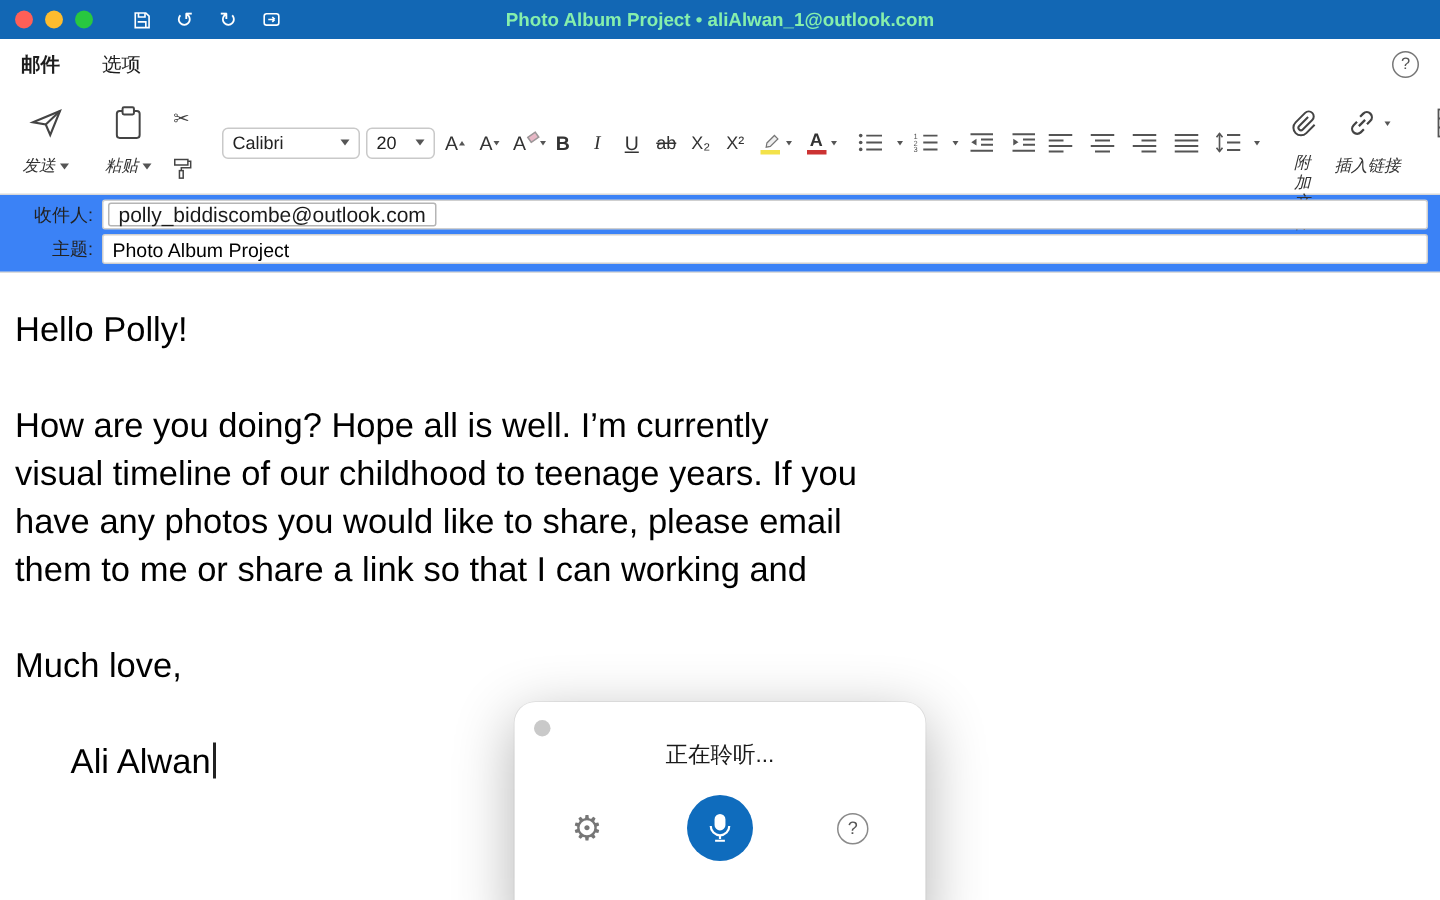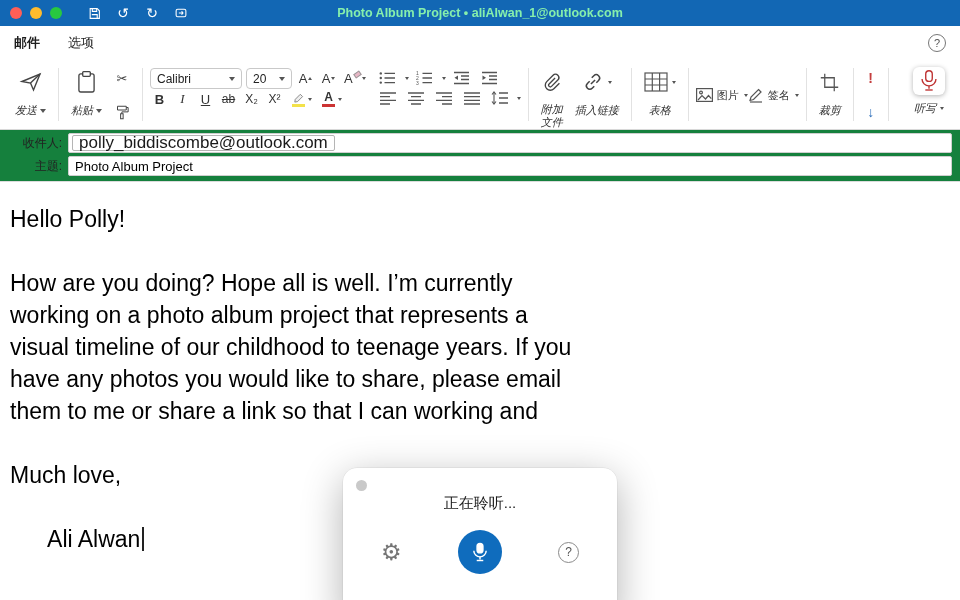--- a/index.html
+++ b/index.html
@@ -32,21 +32,21 @@
   .lblrow{display:flex;align-items:center;gap:3px;font-size:11px;color:#333;white-space:nowrap;}
   .lbl2{font-size:11px;color:#333;text-align:center;line-height:1.2;}
   .lbl2 span{display:block;}
   .chev{width:0;height:0;border-left:3.5px solid transparent;border-right:3.5px solid transparent;border-top:4px solid #555;display:inline-block;}
   .chev.up{border-top:none;border-bottom:4px solid #555;}
   .chev.tiny{border-left-width:2.5px;border-right-width:2.5px;border-top-width:3px;margin-left:1px;}
   .chev.tiny.up{border-top:none;border-bottom:3px solid #555;}
   .mini-col{display:flex;flex-direction:column;justify-content:space-between;padding:8px 2px;height:70px;}
   .mini{width:24px;height:20px;display:inline-flex;align-items:center;justify-content:center;color:#444;}
   .glyph{font-size:13px;color:#444;line-height:1;}
-  .rows{display:flex;flex-direction:column;justify-content:flex-start;padding:8px 4px;height:70px;}
+  .rows{display:flex;justify-content:center;padding:8px 4px;height:70px;}
   .row{display:flex;align-items:center;gap:4px;}
   .select{display:flex;align-items:center;justify-content:space-between;border:1px solid #c9c9c9;border-radius:4px;background:#fff;height:21px;padding:0 6px;font-size:12px;color:#222;}
   .select.font{width:92px;}
   .select.size{width:46px;}
   .fmt{min-width:19px;height:19px;display:inline-flex;align-items:center;justify-content:center;font-size:13px;color:#333;padding:0 2px;}
   .fmt.bold{font-weight:bold;}
   .fmt.italic{font-style:italic;font-family:"Liberation Serif",serif;}
   .fmt.underline{text-decoration:underline;}
   .fmt.strike{text-decoration:line-through;font-size:12px;}
   .fmt.small{font-size:12px;}
@@ -60,25 +60,25 @@
   .imp-col{display:flex;flex-direction:column;justify-content:space-between;padding:9px 5px;height:70px;}
   .impbtn{width:18px;height:18px;display:flex;align-items:center;justify-content:center;font-weight:bold;font-size:14px;line-height:1;}
   .imp-high{color:#c43e3e;}
   .imp-low{color:#2f6fba;}
   .col2{display:flex;flex-direction:row;justify-content:space-between;padding:9px 4px;height:70px;}
   .hbtn{display:flex;align-items:center;gap:4px;font-size:11px;color:#333;white-space:nowrap;}
   .dictate-group{margin-left:auto;justify-content:flex-end;}
   .mic-wrap{box-shadow:0 1px 5px rgba(0,0,0,.3);border-radius:6px;padding:1px 7px;background:#fff;display:flex;align-items:center;justify-content:center;}
 
   
-  .fields{background:#15803d;border-bottom:1px solid #dcdcdc;padding:3px 8px 5px 0;display:flex;flex-direction:column;gap:3px;}
+  .fields{background:#3b82f6;border-bottom:1px solid #dcdcdc;padding:3px 8px 5px 0;display:flex;flex-direction:column;gap:3px;}
   .frow{display:flex;align-items:center;height:20px;}
   .flabel{width:62px;text-align:right;font-size:12px;color:#222;margin-right:6px;flex:none;}
   .finput{flex:1;height:20px;background:#fff;border:1px solid #cfcfcf;border-radius:2px;display:flex;align-items:center;padding:0 3px;font-size:12.5px;color:#000;}
-  .chip{border:1px solid #b5b5b5;border-radius:2px;padding:4px 6px;font-size:17px;color:#1a1a1a;background:#fff;height:16px;display:flex;align-items:center;}
+  .chip{border:1px solid #b5b5b5;border-radius:2px;padding:4px 6px;font-size:14px;color:#1a1a1a;background:#fff;height:16px;display:flex;align-items:center;}
   .finput.subject{padding-left:6px;font-size:13px;}
 
   
   .bodyarea{padding:21px 10px 0;font-size:23px;color:#000;}
   .body-line{height:32px;line-height:32px;white-space:pre;}
   .caret{display:inline-block;width:1.5px;height:24px;background:#222;vertical-align:-4px;margin-left:2px;}
 
   
   .dictation{position:absolute;left:343px;top:468px;width:274px;height:155px;background:#fff;border-radius:14px;
     box-shadow:0 10px 40px rgba(0,0,0,.30),0 0 0 .5px rgba(0,0,0,.08);}
@@ -414,21 +414,20 @@
       <div class="finput subject">
           <span>Photo Album Project</span>
         </div>
     </div>
   </div>
 
   <div class="bodyarea">
     <div class="body-line">Hello Polly!</div>
     <div class="body-line"></div>
     <div class="body-line">How are you doing? Hope all is well. I’m currently</div>
-    <div class="body-line">working on a photo album project that represents a</div>
     <div class="body-line">visual timeline of our childhood to teenage years. If you</div>
     <div class="body-line">have any photos you would like to share, please email</div>
     <div class="body-line">them to me or share a link so that I can working and</div>
     <div class="body-line"></div>
     <div class="body-line">Much love,</div>
     <div class="body-line">
       <span>Ali Alwan</span><span class="caret"></span>
     </div>
   </div>
 

